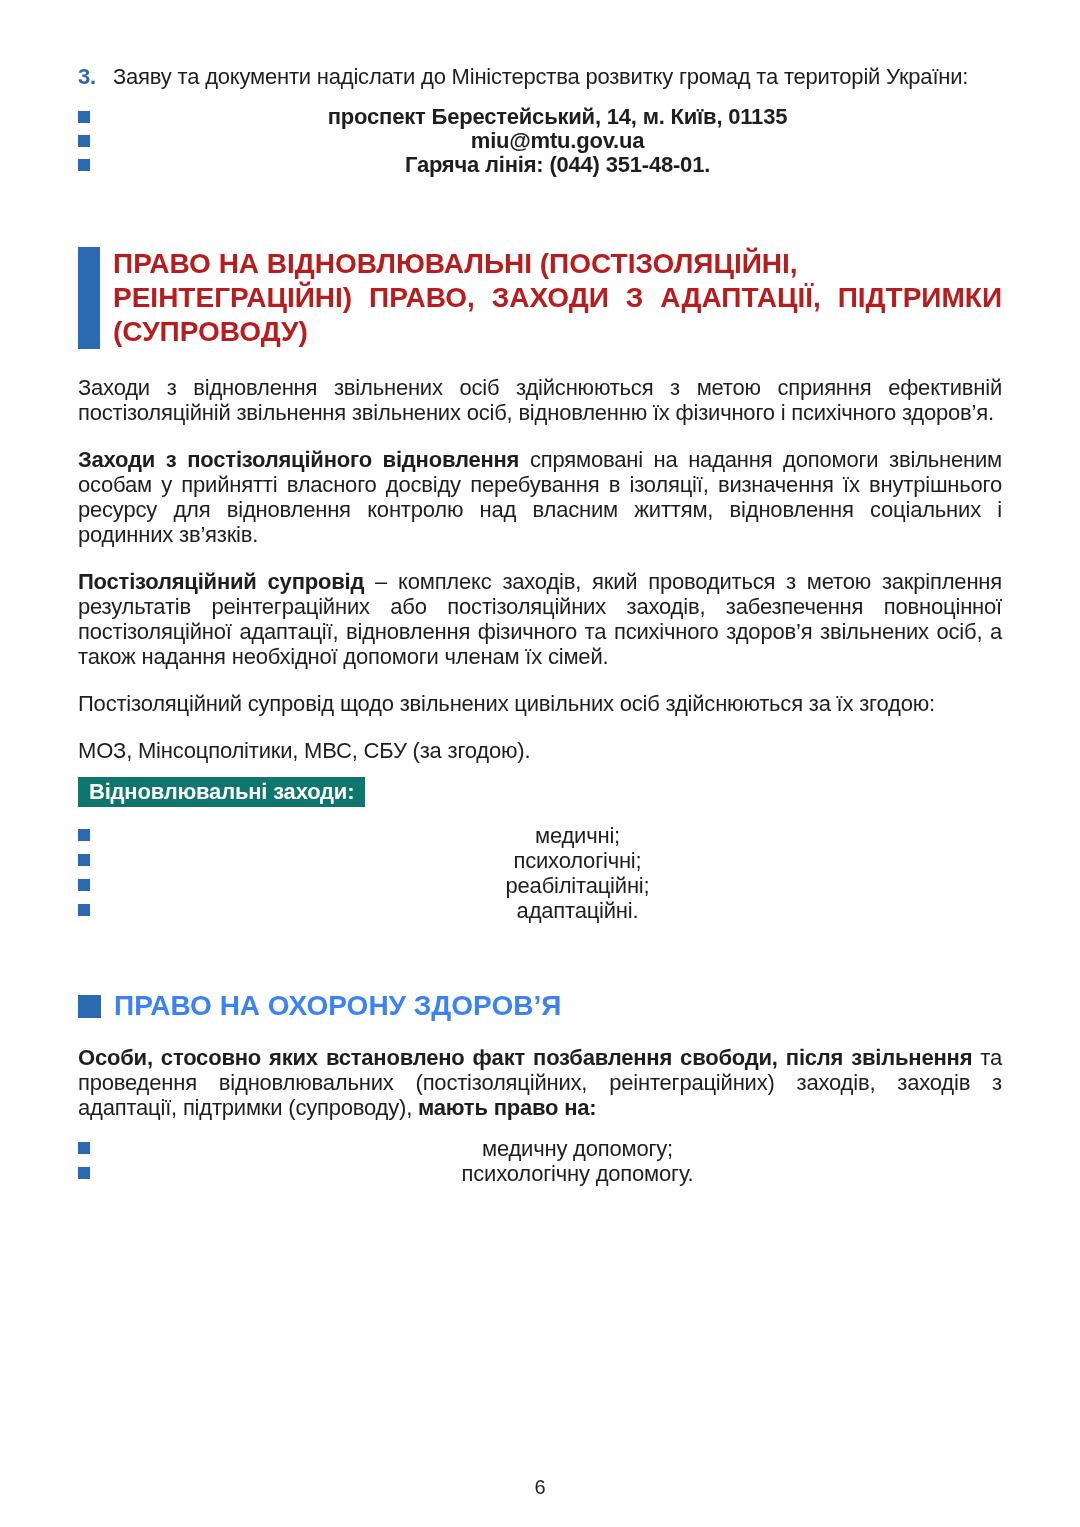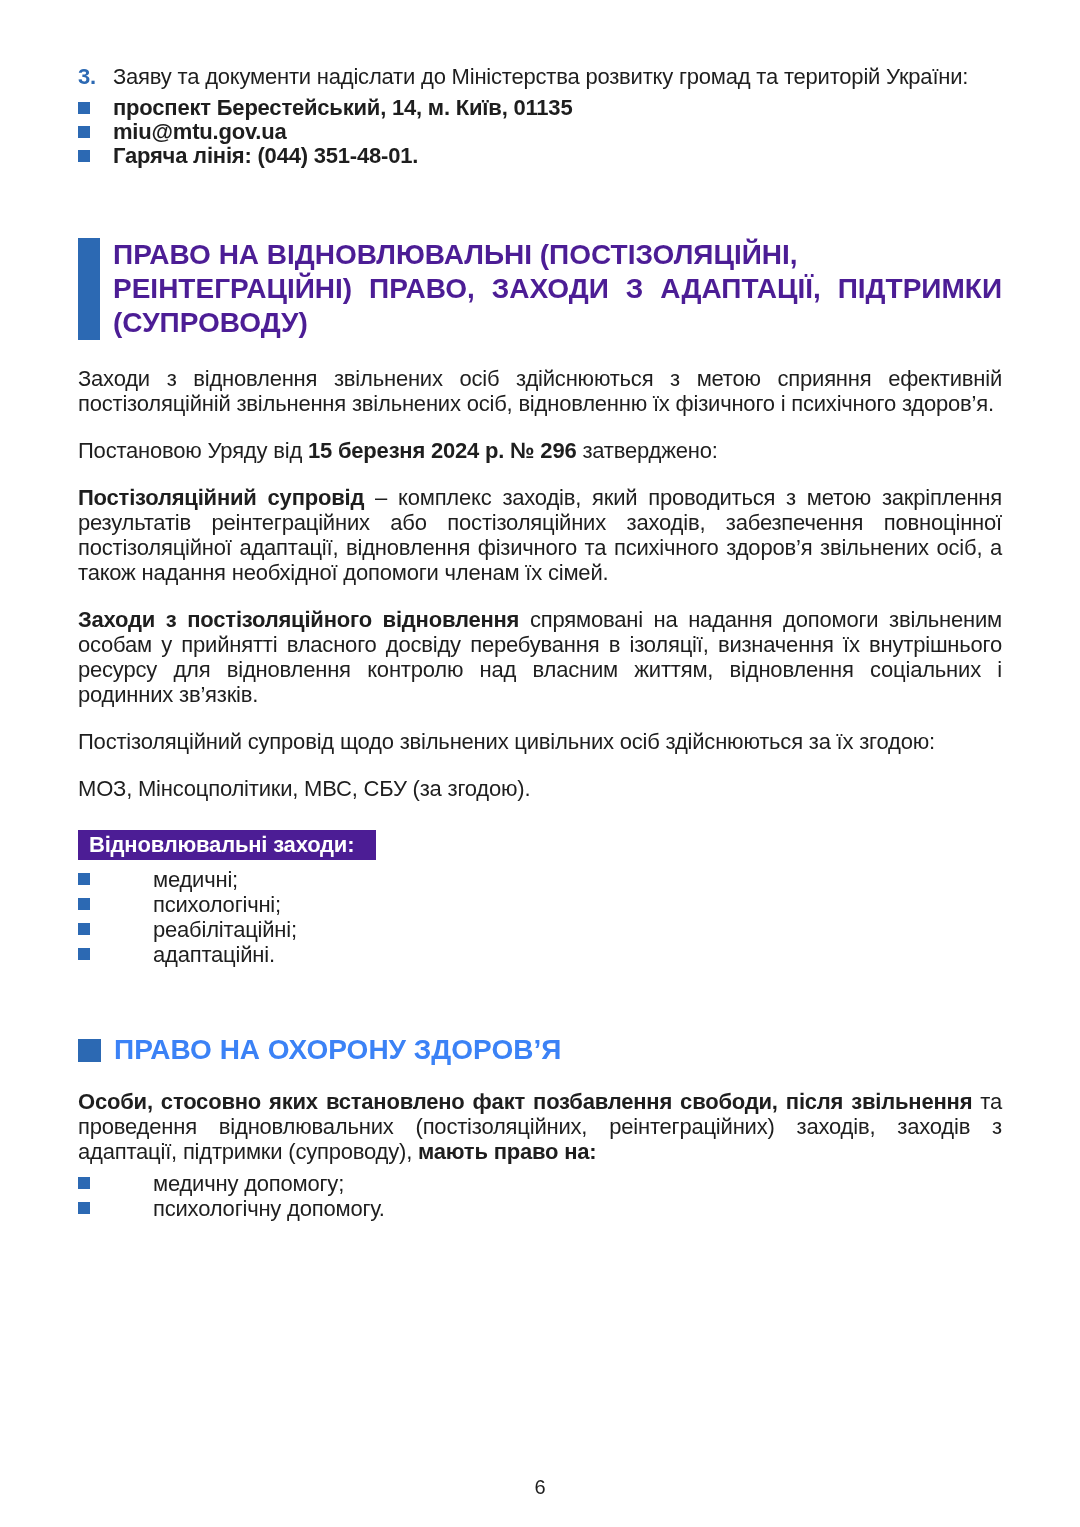--- a/index.html
+++ b/index.html
@@ -23,21 +23,21 @@
   
   .num-item { display: flex; }
   .num-item .num {
     width: 35px;
     flex: 0 0 35px;
     color: #2c69b3;
     font-weight: bold;
   }
   .num-item .num-text { flex: 1; text-align: justify; }
 
-  ul.sq-list { list-style: none; margin-top: 7px; }
+  ul.sq-list { list-style: none; margin-top: 16px; text-align: center; }
   ul.sq-list li {
     display: flex;
     align-items: flex-start;
     line-height: 24px;
     margin-bottom: 0;
   }
   ul.sq-list.spaced li { line-height: 25px; gap: 40px; }
   .sq {
     flex: 0 0 12px;
     width: 12px; height: 12px;
@@ -53,41 +53,41 @@
     margin-top: 70px;
   }
   .head-bar {
     flex: 0 0 22px;
     width: 22px;
     background: #2c69b3;
   }
   .head-text {
     flex: 1;
     padding-left: 13px;
-    color: #4c1d95;
+    color: #b91c1c;
     font-weight: bold;
     font-size: 28px;
     line-height: 34px;
     letter-spacing: 0;
   }
   .head-text .tl2 { text-align: justify; }
 
   
   .para { margin-top: 22px; text-align: justify; }
   .para.first { margin-top: 26px; }
   b { font-weight: bold; }
 
   
   .hl-label {
     display: inline-block;
-    margin-top: 29px;
-    background: #4c1d95;
+    margin-top: 14px;
+    background: #0f766e;
     color: #ffffff;
     font-weight: bold;
-    padding: 2px 22px 3px 11px;
+    padding: 2px 11px 3px 11px;
   }
 
   
   .section-head2 {
     display: flex;
     align-items: center;
     margin-top: 66px;
     color: #3b82f6;
     font-weight: bold;
     font-size: 28px;
@@ -141,26 +141,25 @@
     <div class="section-head1">
       <div class="head-bar"></div>
       <div class="head-text">
         <div class="tl1">ПРАВО НА ВІДНОВЛЮВАЛЬНІ (ПОСТІЗОЛЯЦІЙНІ,</div>
         <div class="tl2">РЕІНТЕГРАЦІЙНІ) ПРАВО, ЗАХОДИ З АДАПТАЦІЇ, ПІДТРИМКИ (СУПРОВОДУ)</div>
       </div>
     </div>
 
     <p class="para first">Заходи з відновлення звільнених осіб здійснюються з метою сприяння ефективній постізоляційній звільнення звільнених осіб, відновленню їх фізичного і психічного здоров’я.</p>
 
-    <p class="para"><span>Постановою Уряду від </span><b>15 березня 2024 р. № 296</b><span> затверджено:</span></p>
-
+
+
+    <p class="para"><b>Заходи з постізоляційного відновлення</b><span> спрямовані на надання допомоги звільненим особам у прийнятті власного досвіду перебування в ізоляції, визначення їх внутрішнього ресурсу для відновлення контролю над власним життям, відновлення соціальних і родинних зв’язків.</span></p>
 
     <p class="para"><b>Постізоляційний супровід</b><span> – комплекс заходів, який проводиться з метою закріплення результатів реінтеграційних або постізоляційних заходів, забезпечення повноцінної постізоляційної адаптації, відновлення фізичного та психічного здоров’я звільнених осіб, а також надання необхідної допомоги членам їх сімей.</span></p>
-
-    <p class="para"><b>Заходи з постізоляційного відновлення</b><span> спрямовані на надання допомоги звільненим особам у прийнятті власного досвіду перебування в ізоляції, визначення їх внутрішнього ресурсу для відновлення контролю над власним життям, відновлення соціальних і родинних зв’язків.</span></p>
 
     <p class="para">Постізоляційний супровід щодо звільнених цивільних осіб здійснюються за їх згодою:</p>
 
     <p class="para">МОЗ, Мінсоцполітики, МВС, СБУ (за згодою).</p>
 
     <div>
       <span class="hl-label">Відновлювальні заходи:</span>
     </div>
 
     <ul class="sq-list spaced">

